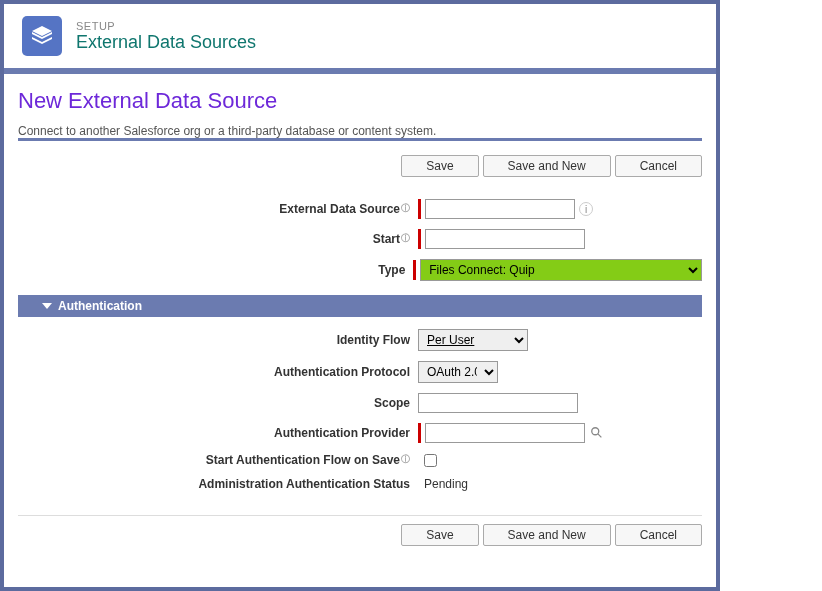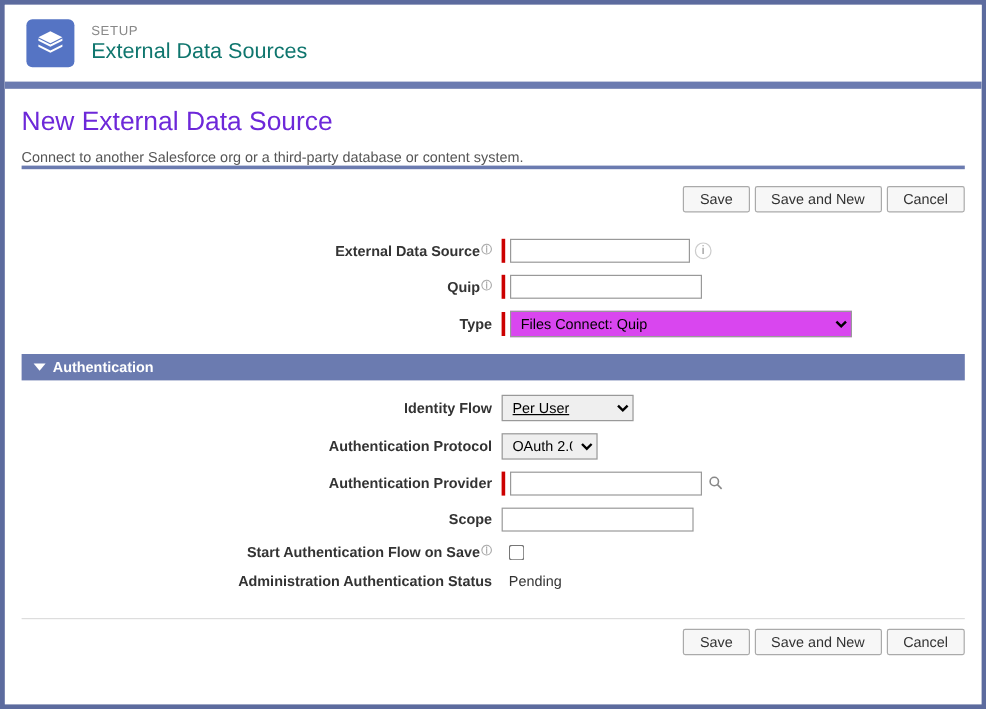--- a/index.html
+++ b/index.html
@@ -5,21 +5,21 @@
   * { box-sizing: border-box; margin: 0; padding: 0; }
   body {
     font-family: -apple-system, BlinkMacSystemFont, "Segoe UI", Arial, sans-serif;
     background: #fff;
     width: 822px;
     height: 591px;
     overflow: hidden;
   }
   .outer-border {
     border: 4px solid #5c6b9e;
-    width: 822px;
+    width: 720px;
     height: 591px;
     position: relative;
     background: #fff;
   }
   .header-band {
     background: #fff;
     padding: 12px 18px;
     display: flex;
     align-items: center;
     border-bottom: 6px solid #6b7bb0;
@@ -45,21 +45,21 @@
   .button-bar {
     display: flex;
     justify-content: flex-end;
     gap: 4px;
     padding: 6px 0;
   }
   .sf-btn {
     font-size: 12px;
     border: 1px solid #aaa;
     background: #f7f7f7;
-    padding: 3px 13px;
+    padding: 3px 24px;
     cursor: pointer;
     border-radius: 2px;
     color: #333;
   }
   .form-row {
     display: flex;
     align-items: center;
     margin-bottom: 10px;
   }
   .form-label {
@@ -80,21 +80,21 @@
     font-size: 12px;
     padding: 2px 4px;
     border: 1px solid #999;
     height: 20px;
   }
   .input-sm { width: 150px; }
   .input-md { width: 160px; }
   .input-name { width: 160px; }
   .input-scope { width: 160px; }
   select.form-input { height: 22px; }
-  .type-select { width: 285px; background: #d946ef; }
+  .type-select { width: 285px; background: #84cc16; }
   .select-sm { width: 110px; text-decoration: underline; }
   .select-xs { width: 80px; }
   .info-icon {
     width: 14px;
     height: 14px;
     margin-left: 4px;
     display: inline-flex;
     align-items: center;
     justify-content: center;
     color: #888;
@@ -111,21 +111,21 @@
     align-items: center;
     justify-content: center;
     cursor: pointer;
   }
   .lookup-icon svg { width: 14px; height: 14px; }
   .section-header {
     background: #6b7bb0;
     color: #fff;
     font-size: 12px;
     font-weight: bold;
-    padding: 4px 10px;
+    padding: 4px 24px;
     margin: 14px 0 12px 0;
     display: flex;
     align-items: center;
   }
   .section-header .tri {
     display: inline-block;
     width: 0; height: 0;
     border-left: 5px solid transparent;
     border-right: 5px solid transparent;
     border-top: 6px solid #fff;
@@ -176,21 +176,21 @@
     <div class="spacer-row"></div>
 
     <div class="form-row">
       <div class="form-label"><span>External Data Source</span><span class="help-ghost">ⓘ</span></div>
       <div class="required-bar"></div>
       <input class="form-input input-sm" type="text" value="" style="">
       <span class="info-icon">i</span>
     </div>
 
     <div class="form-row">
-      <div class="form-label"><span>Quip</span><span class="help-ghost">ⓘ</span></div>
+      <div class="form-label"><span>Start</span><span class="help-ghost">ⓘ</span></div>
       <div class="required-bar"></div>
       <input class="form-input input-name" type="text" value="" style="">
     </div>
 
     <div class="form-row">
       <div class="form-label">Type</div>
       <div class="required-bar"></div>
       <select class="form-input type-select">
         <option>Files Connect: Quip</option>
       </select>
@@ -206,40 +206,40 @@
       <select class="form-input select-sm">
         <option>Per User</option>
       </select>
     </div>
 
     <div class="form-row">
       <div class="form-label">Authentication Protocol</div>
       <select class="form-input select-xs">
         <option>OAuth 2.0</option>
       </select>
+    </div>
+
+    <div class="form-row">
+      <div class="form-label">Scope</div>
+      <input class="form-input input-scope" type="text" value="" style="">
     </div>
 
     <div class="form-row">
       <div class="form-label">Authentication Provider</div>
       <div class="required-bar"></div>
       <input class="form-input input-md" type="text" value="" style="">
       <span class="lookup-icon">
         <svg viewBox="0 0 16 16">
             <circle cx="6" cy="6" r="4" fill="none" stroke="#888" stroke-width="1.5"></circle>
             <line x1="9" y1="9" x2="13" y2="13" stroke="#888" stroke-width="1.5"></line>
           </svg>
       </span>
     </div>
 
     <div class="form-row">
-      <div class="form-label">Scope</div>
-      <input class="form-input input-scope" type="text" value="" style="">
-    </div>
-
-    <div class="form-row">
       <div class="form-label"><span>Start Authentication Flow on Save</span><span class="help-ghost">ⓘ</span></div>
       <input type="checkbox" class="checkbox-input" style="">
     </div>
 
     <div class="form-row">
       <div class="form-label">Administration Authentication Status</div>
       <div class="static-value">Pending</div>
     </div>
 
     <div class="button-bar bottom-bar">

